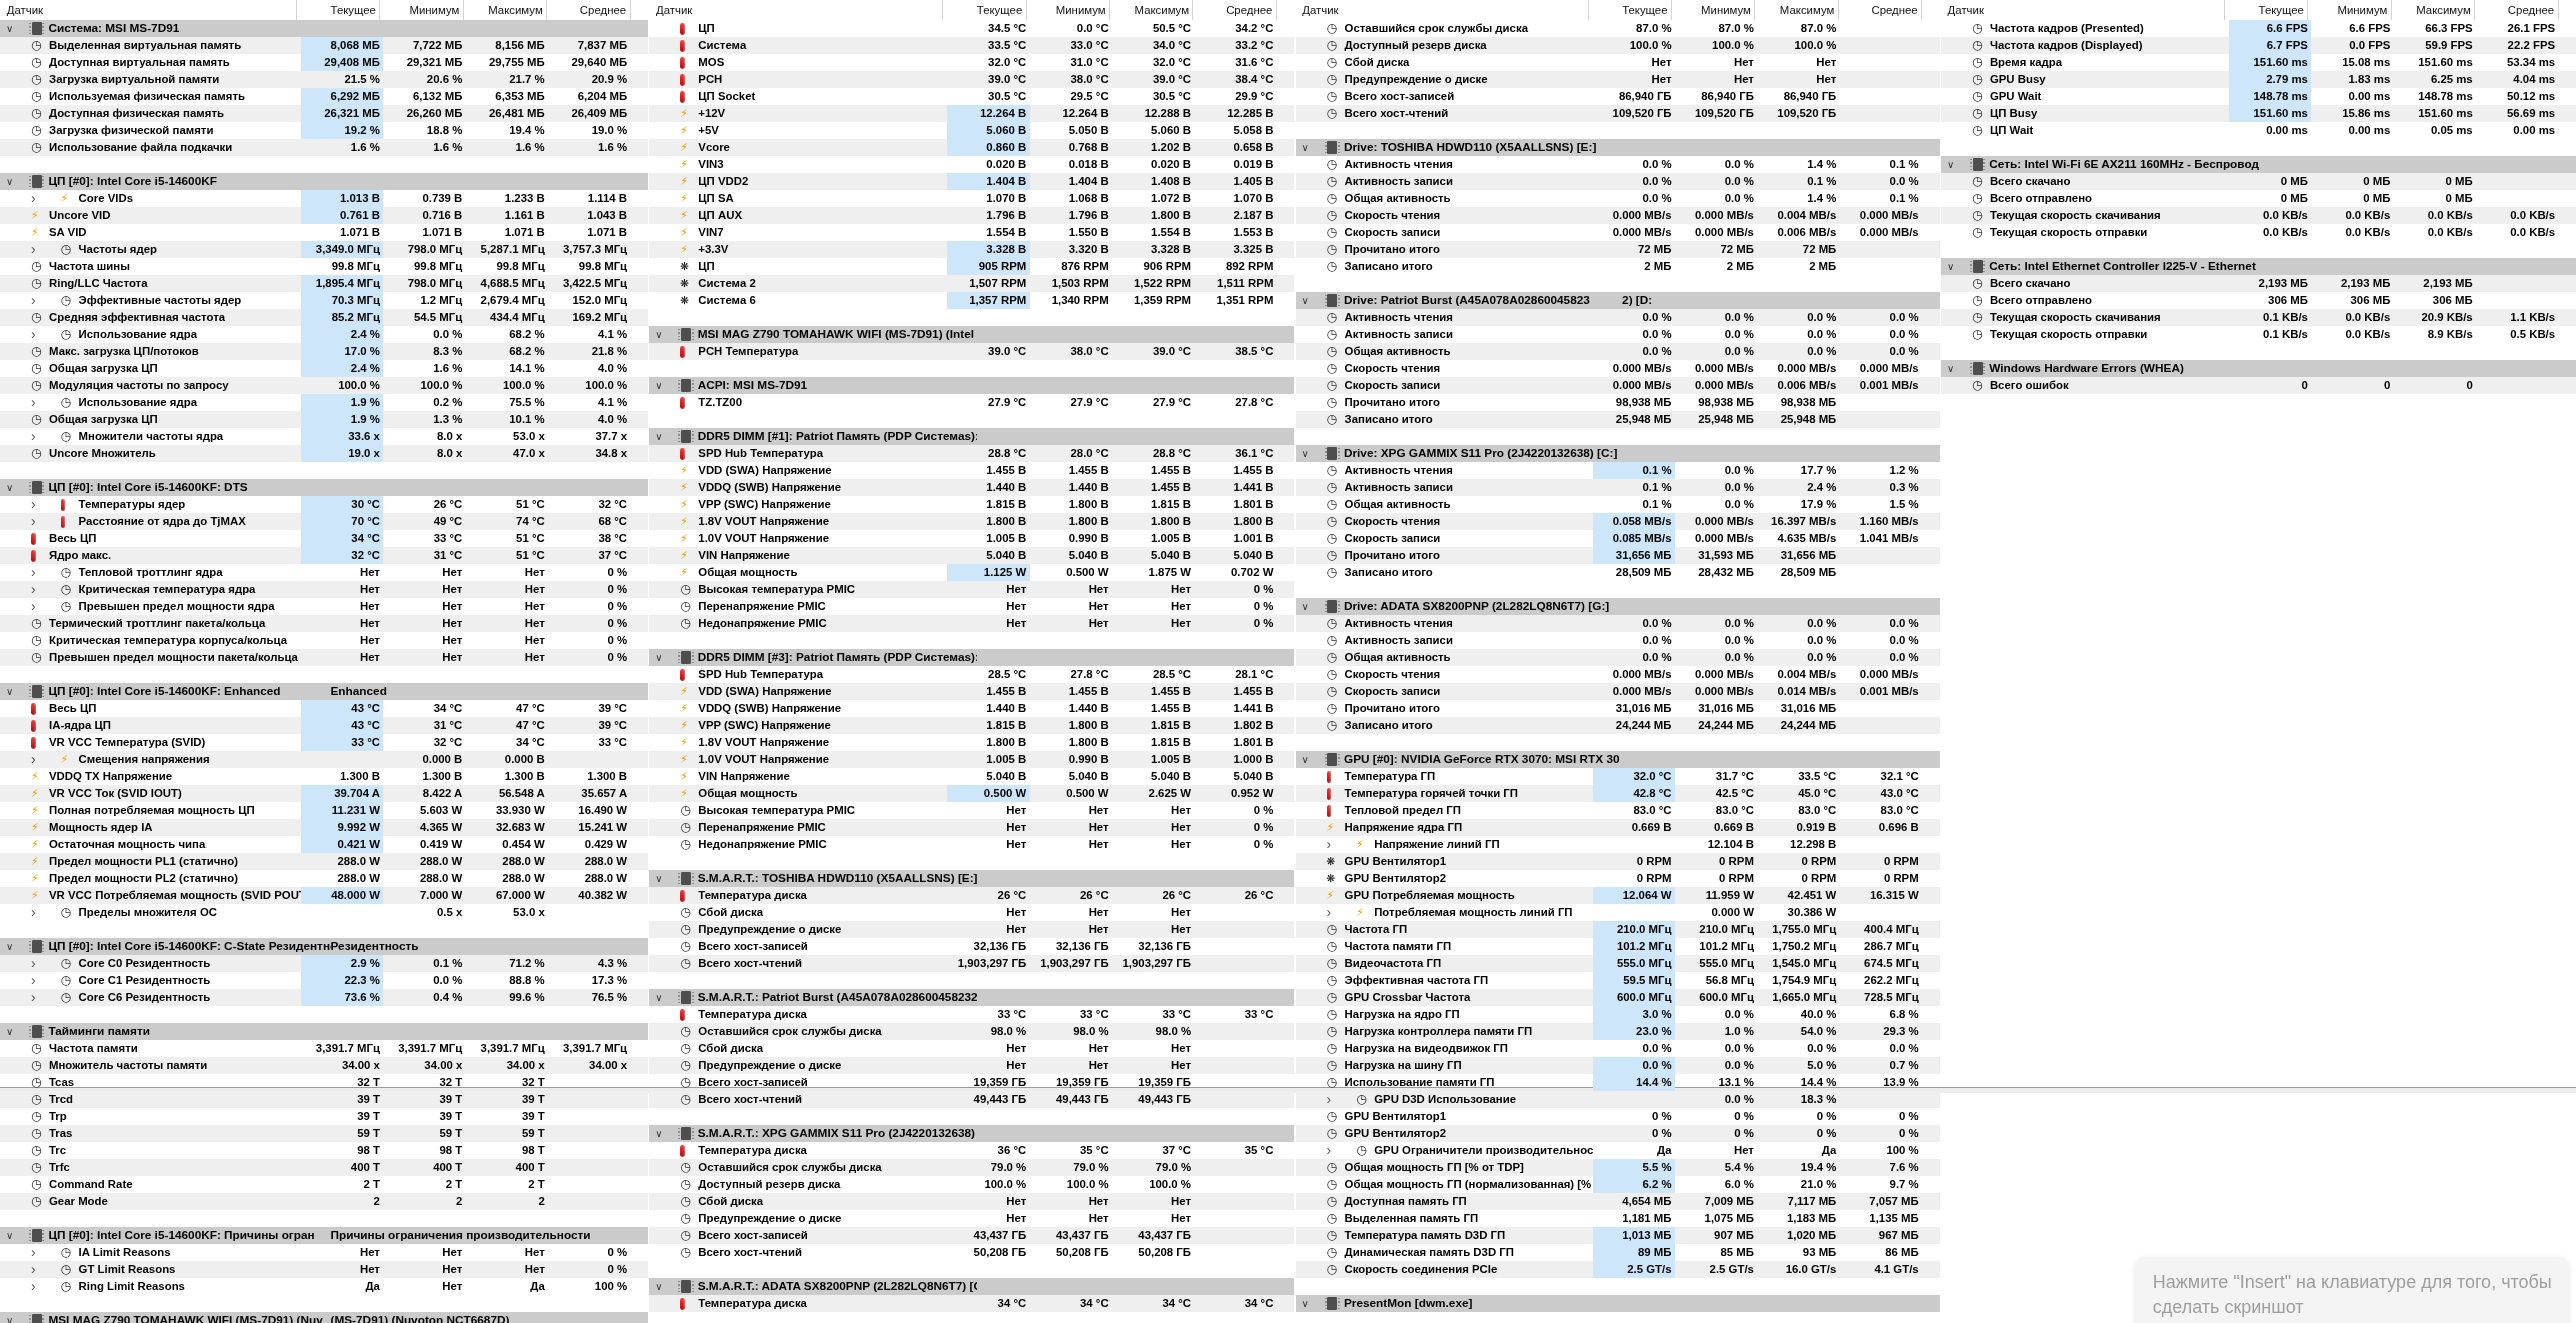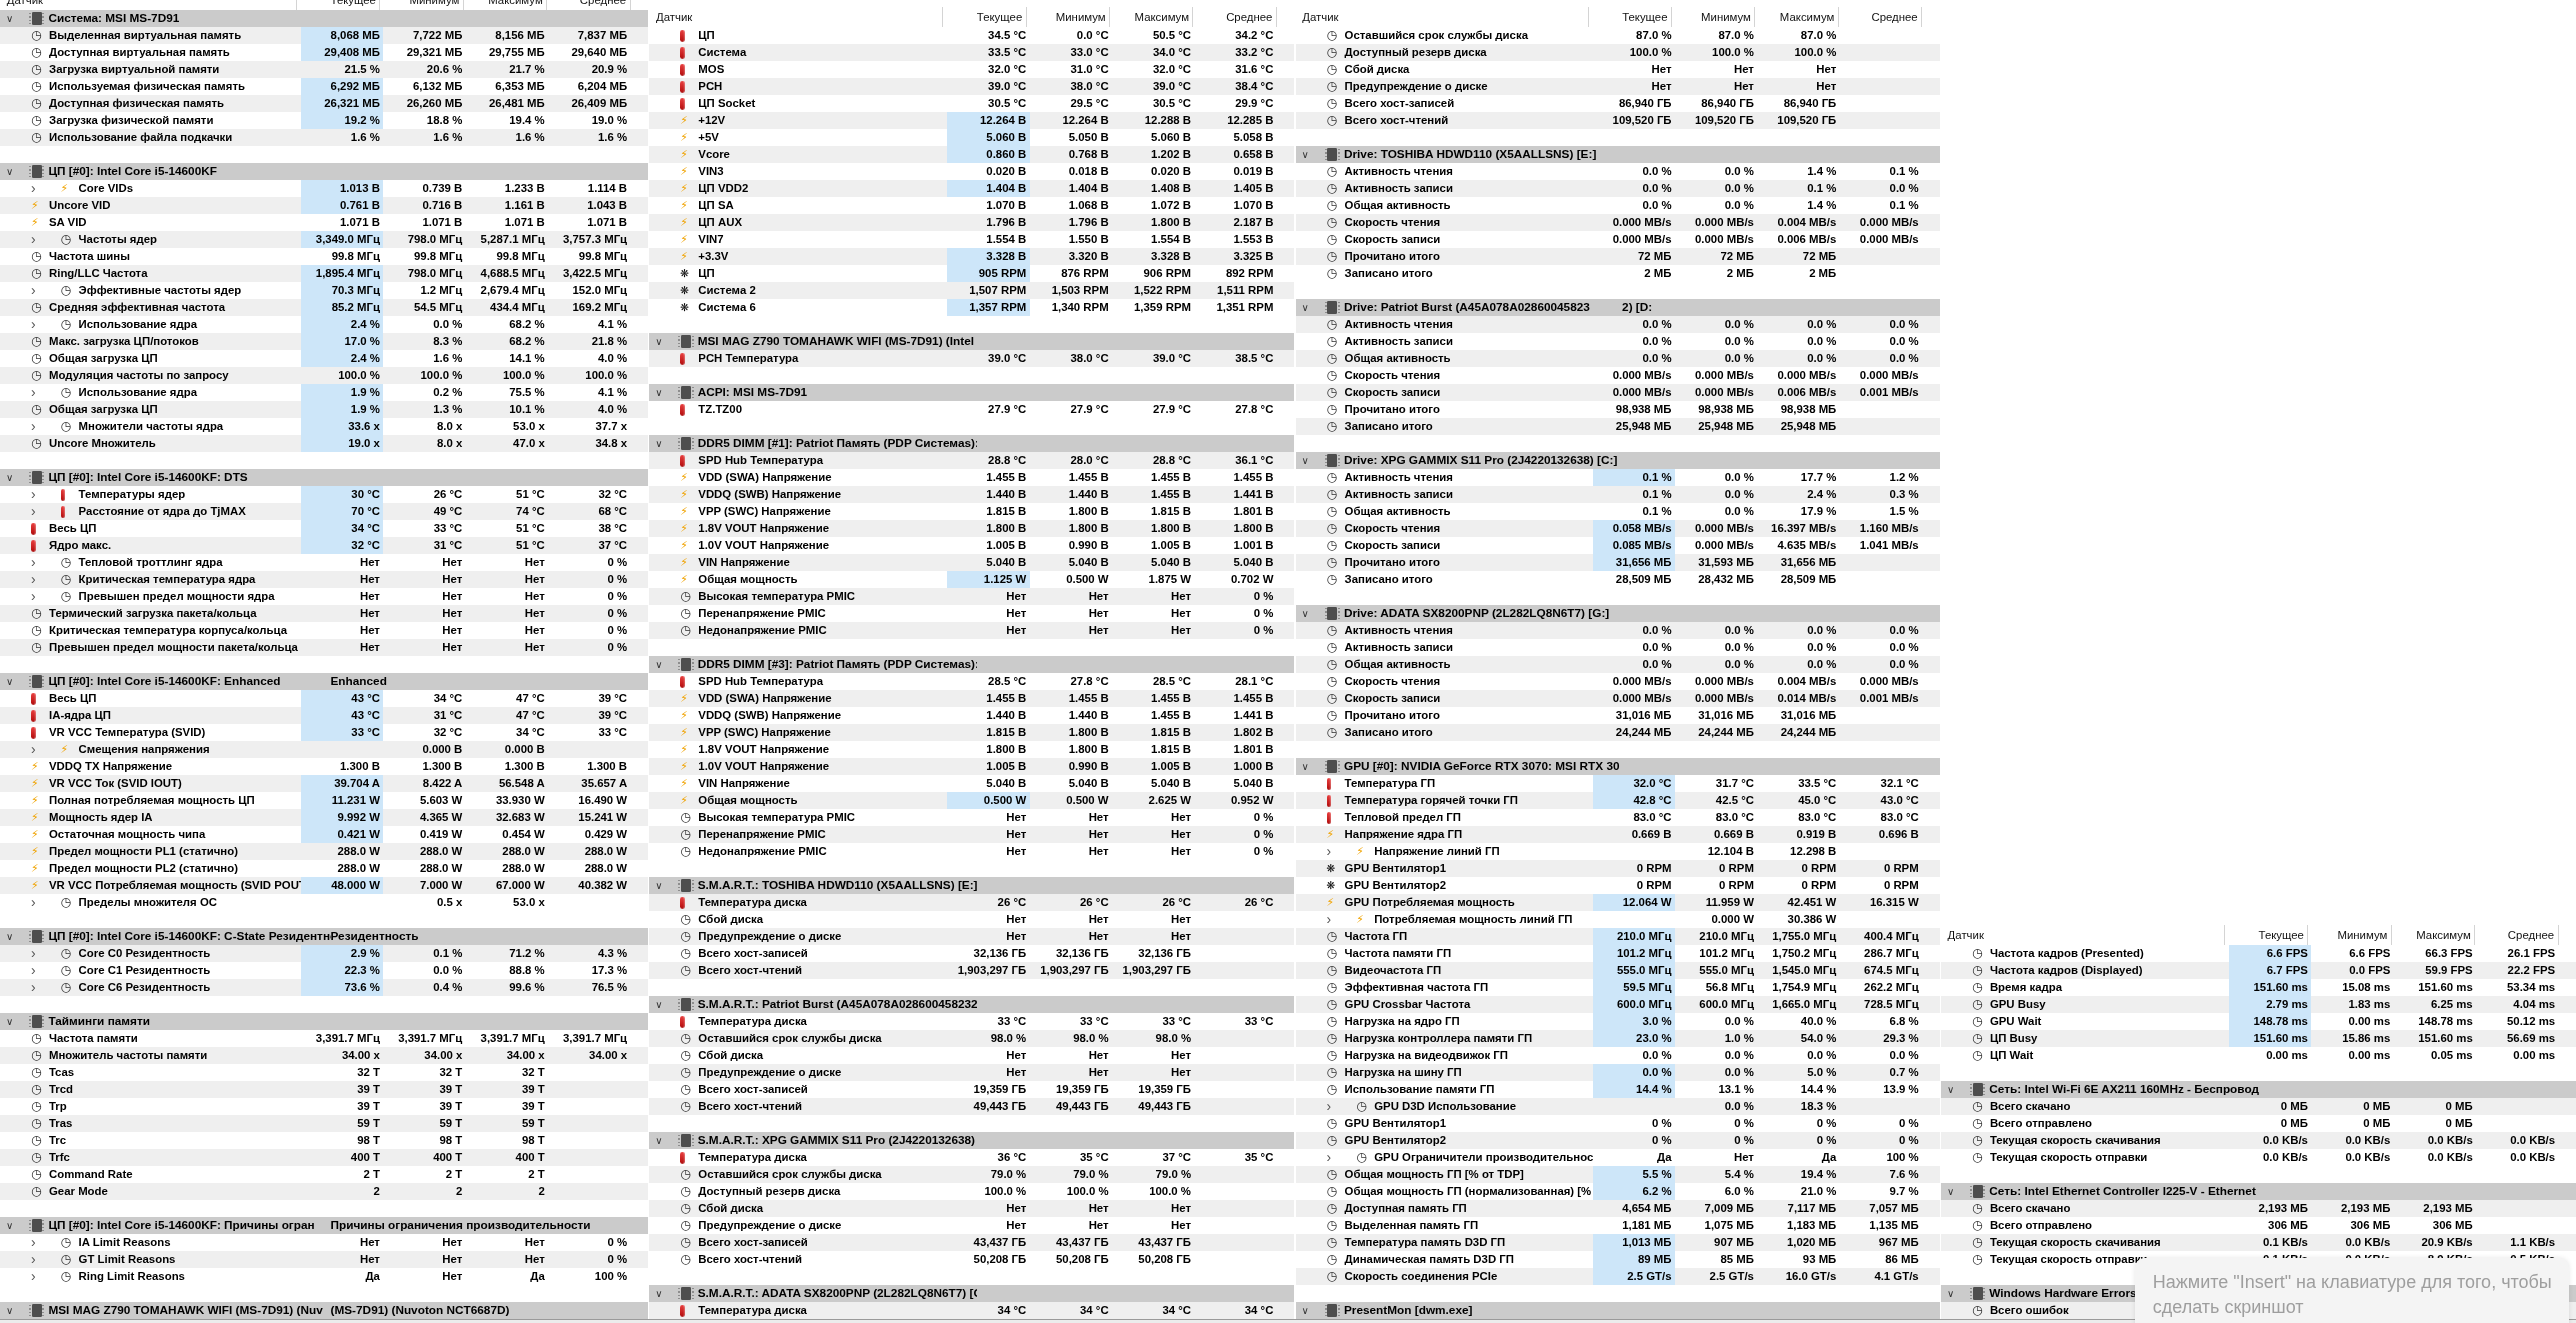--- a/index.html
+++ b/index.html
@@ -1,20 +1,20 @@
 <!DOCTYPE html>
 <html style="font-size:10.7px"><head>
 <meta charset="utf-8">
 <style>
   html,body{margin:0;padding:0}
   body{
     width:2576px;height:1324px;overflow:hidden;background:#fff;position:relative;
     font-family:"Liberation Sans","DejaVu Sans",sans-serif;font-weight:700;color:#000;
   }
-  #app{display:flex;width:2576px;height:1319px;align-items:flex-end}
+  #app{display:flex;width:2576px;height:1087px;align-items:flex-start}
   .splitter{width:1.3px;background:#6f6f6f;flex:none}
   .pane{overflow:hidden;position:relative;flex:none}
   .pane-0{width:648px}.pane-1{width:645px}.pane-2{width:644px}.pane-3{flex:1 1 auto}
   
   .hdr-row{display:flex;height:20px;line-height:20px;font-weight:400;font-size:11.4px;color:#111;background:#fff}
   .hdr-row .lbl{flex:1;padding-left:6.7px;overflow:hidden;white-space:nowrap}
   .hdr-row .val{width:79px;flex:none;text-align:right;padding-right:3.4px;border-left:0.7px solid #d4d4d4}
   .hdr-row .spacer{width:17.5px;flex:none;border-left:0.7px solid #d4d4d4}
   
   .row{display:flex;height:17px;line-height:17px;font-size:11.4px}
@@ -429,21 +429,21 @@
         </span>
         <span class="val">Нет</span>
         <span class="val">Нет</span>
         <span class="val">Нет</span>
         <span class="val">0 %</span>
         <span class="spacer"></span>
       </div>
       <div class="row stripe">
         <span class="lbl">
           <span class="icon clock">◷</span>
-          <span>Термический загрузка пакета/кольца</span>
+          <span>Термический троттлинг пакета/кольца</span>
         </span>
         <span class="val">Нет</span>
         <span class="val">Нет</span>
         <span class="val">Нет</span>
         <span class="val">0 %</span>
         <span class="spacer"></span>
       </div>
       <div class="row">
         <span class="lbl">
           <span class="icon clock">◷</span>

